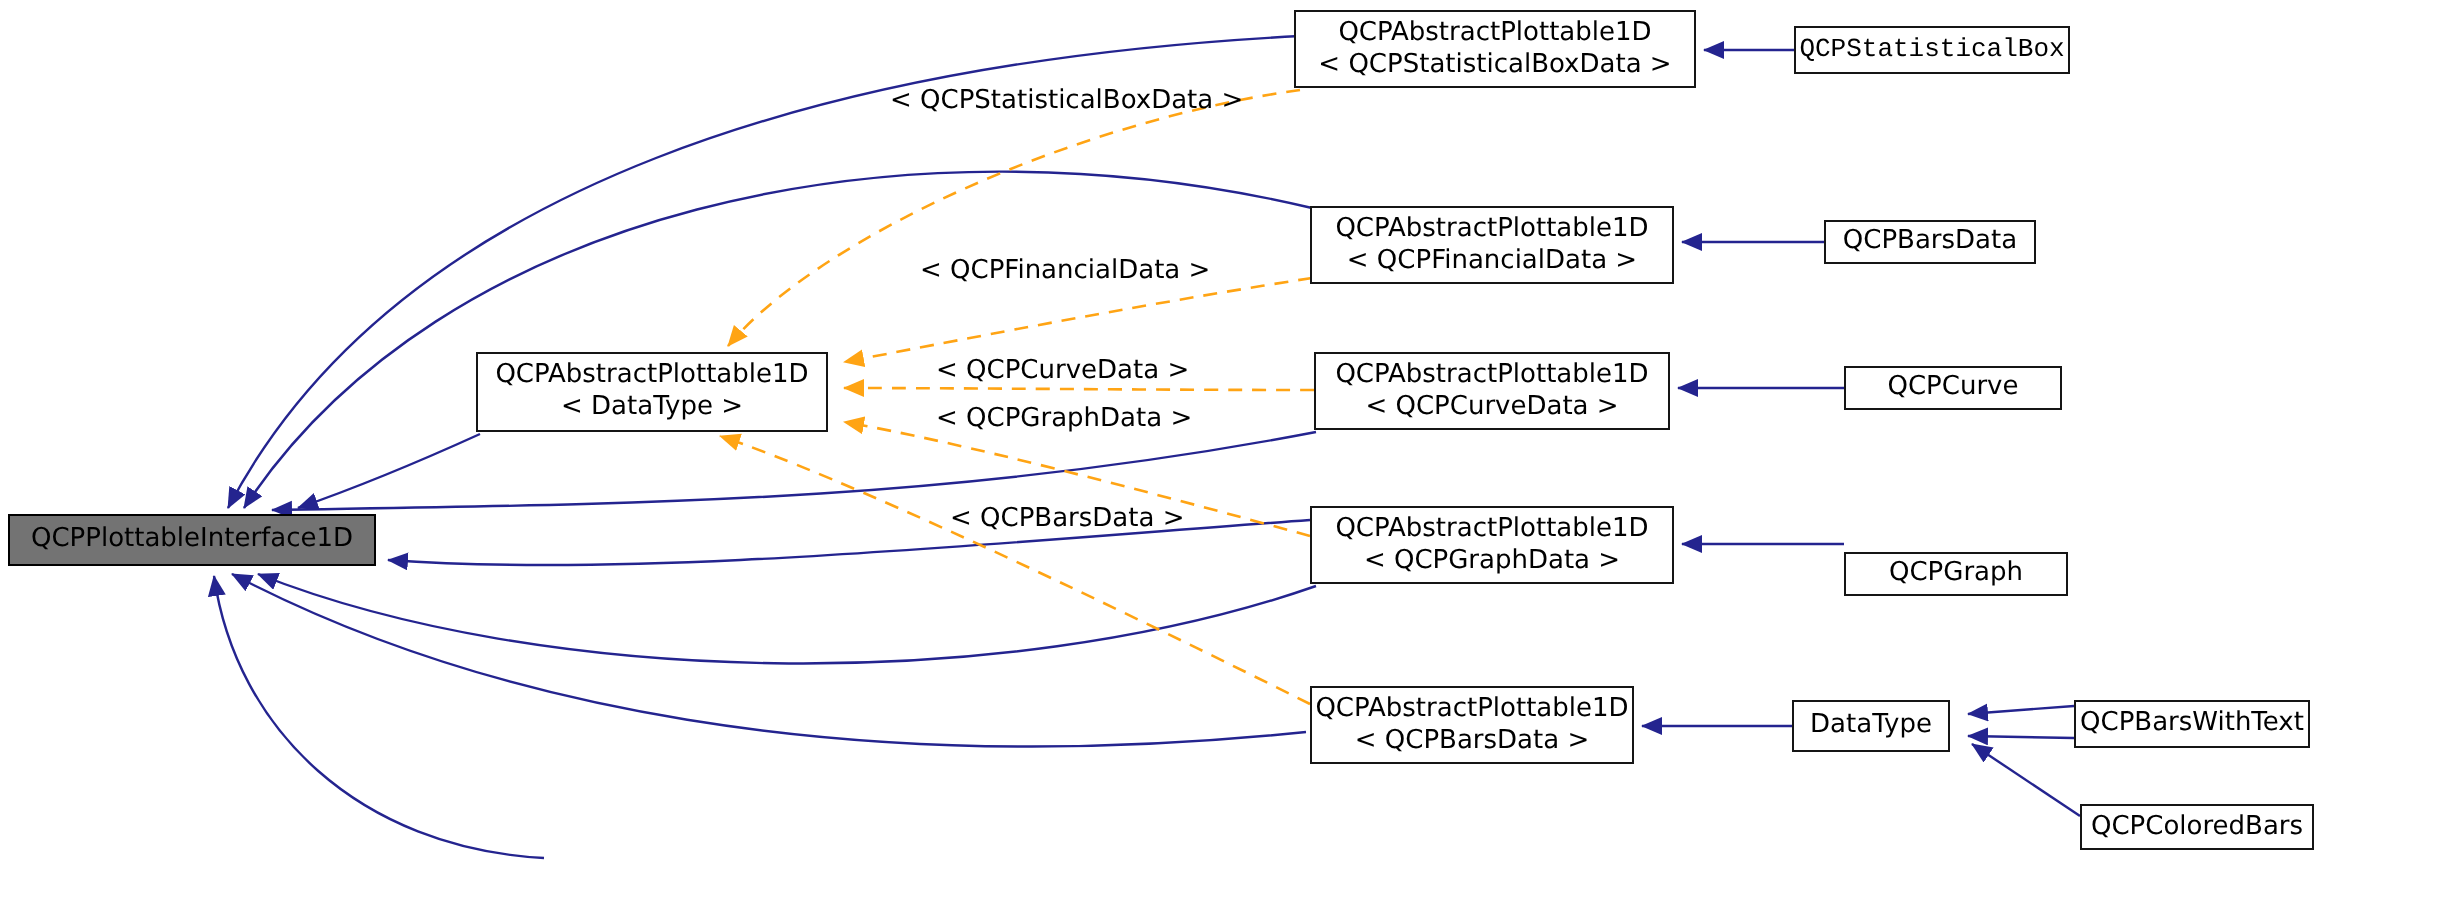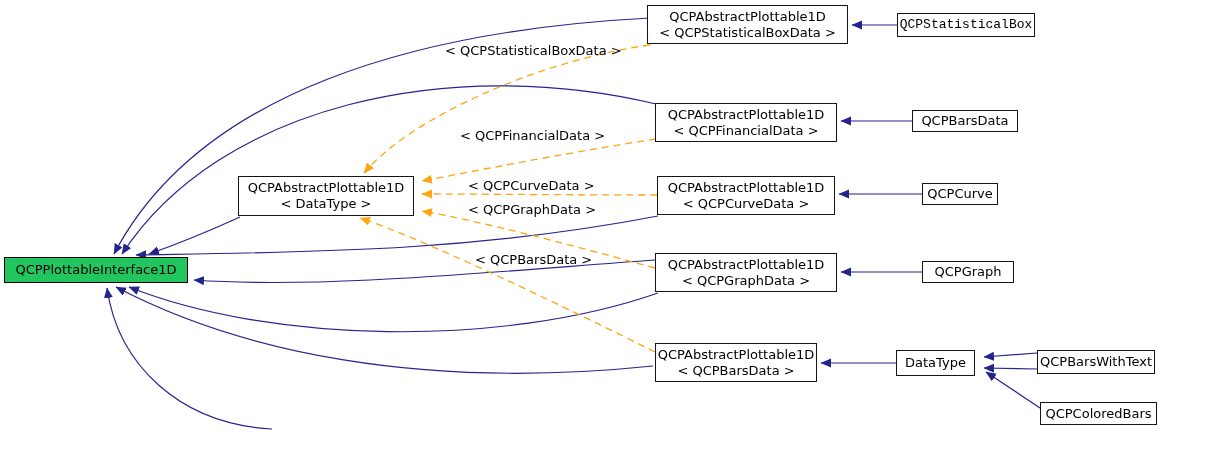--- a/index.html
+++ b/index.html
@@ -20,21 +20,21 @@
     font-size:13px;
     line-height:16px;
     display:flex;
     flex-direction:column;
     align-items:center;
     justify-content:center;
     text-align:center;
     white-space:nowrap;
   }
   .node.hl{
-    background:#22c55e;
+    background:#737373;
     border:1.7px solid #000000;
   }
   .elabel{
     position:absolute;
     color:#000000;
     font-size:13px;
     line-height:14px;
     white-space:nowrap;
   }
 </style>
@@ -116,25 +116,25 @@
   </div>
 
   <div class="node" style="left:897px;top:13px;width:138px;height:24px;font-family:Liberation Mono, monospace;">
     <span>QCPStatisticalBox</span>
   </div>
 
   <div class="node" style="left:912px;top:110px;width:106px;height:22px;">
     <span>QCPBarsData</span>
   </div>
 
-  <div class="node" style="left:922px;top:183px;width:76px;height:22px;">
+  <div class="node" style="left:922px;top:183px;width:109px;height:22px;">
     <span>QCPCurve</span>
   </div>
 
-  <div class="node" style="left:922px;top:261px;width:92px;height:22px;">
+  <div class="node" style="left:922px;top:276px;width:112px;height:22px;">
     <span>QCPGraph</span>
   </div>
 
   <div class="node" style="left:896px;top:350px;width:79px;height:26px;">
     <span>DataType</span>
   </div>
 
   <div class="node" style="left:1040px;top:402px;width:117px;height:23px;">
     <span>QCPColoredBars</span>
   </div>

